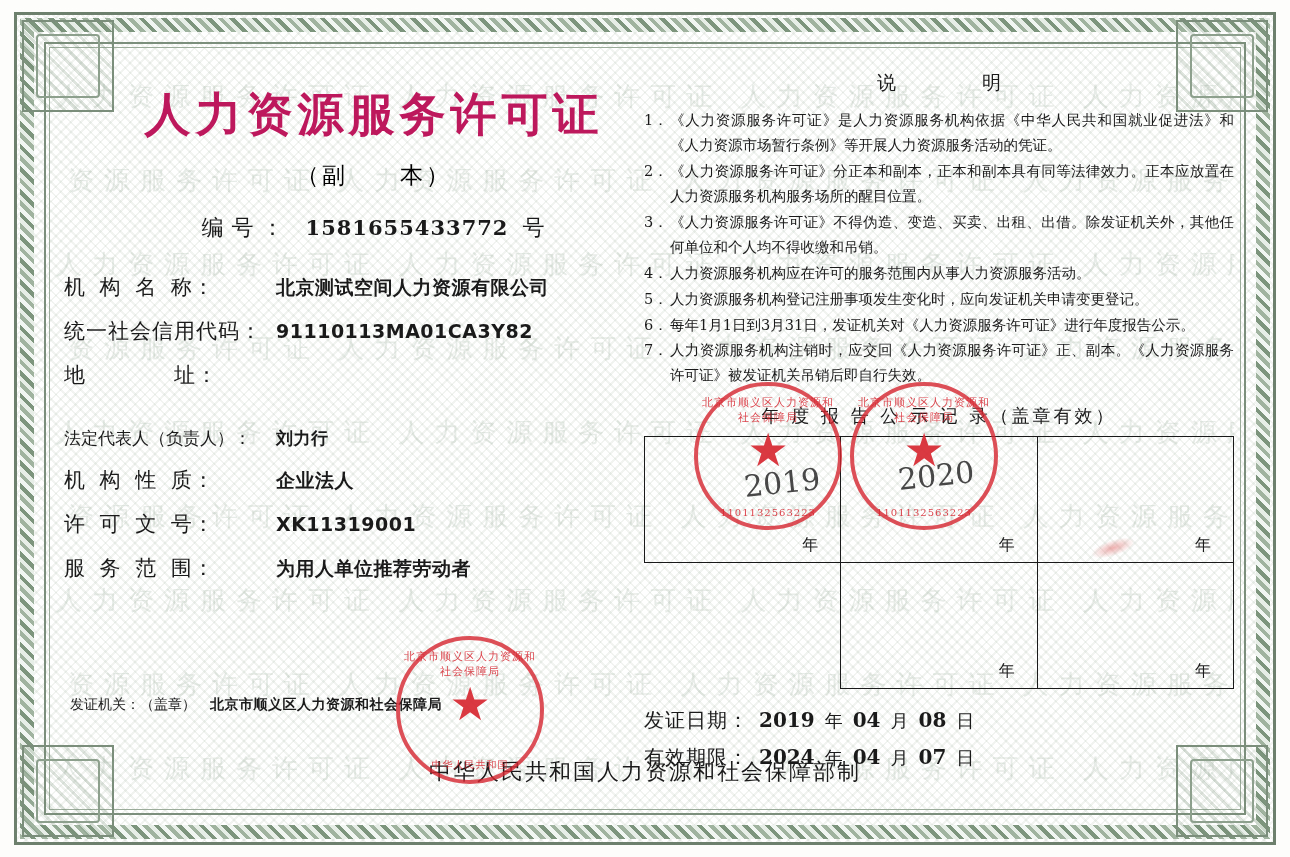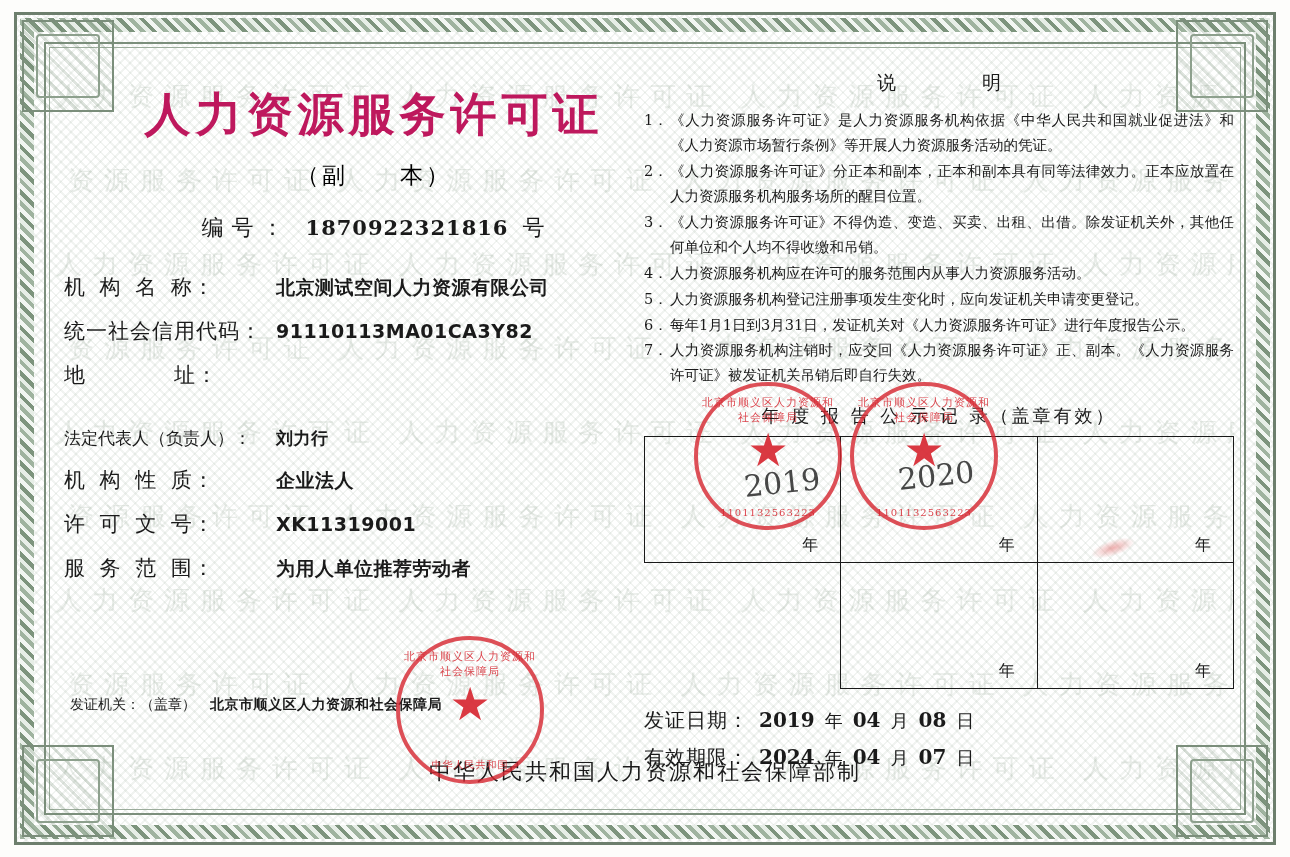--- a/index.html
+++ b/index.html
@@ -306,21 +306,21 @@
 
   <div class="content">
 
     <div class="left-col">
 
       <div class="title-main">人力资源服务许可证</div>
       <div class="title-sub">（副　　本）</div>
 
       <div class="serial-row">
         <span class="serial-label">编号：</span>
-        <span class="serial-value">1870922321816</span>
+        <span class="serial-value">1581655433772</span>
         <span class="serial-unit">号</span>
       </div>
 
       <div class="fields">
 
         <div class="field">
           <span class="lbl">机 构 名 称：</span>
           <span class="val">北京测试空间人力资源有限公司</span>
         </div>
 

